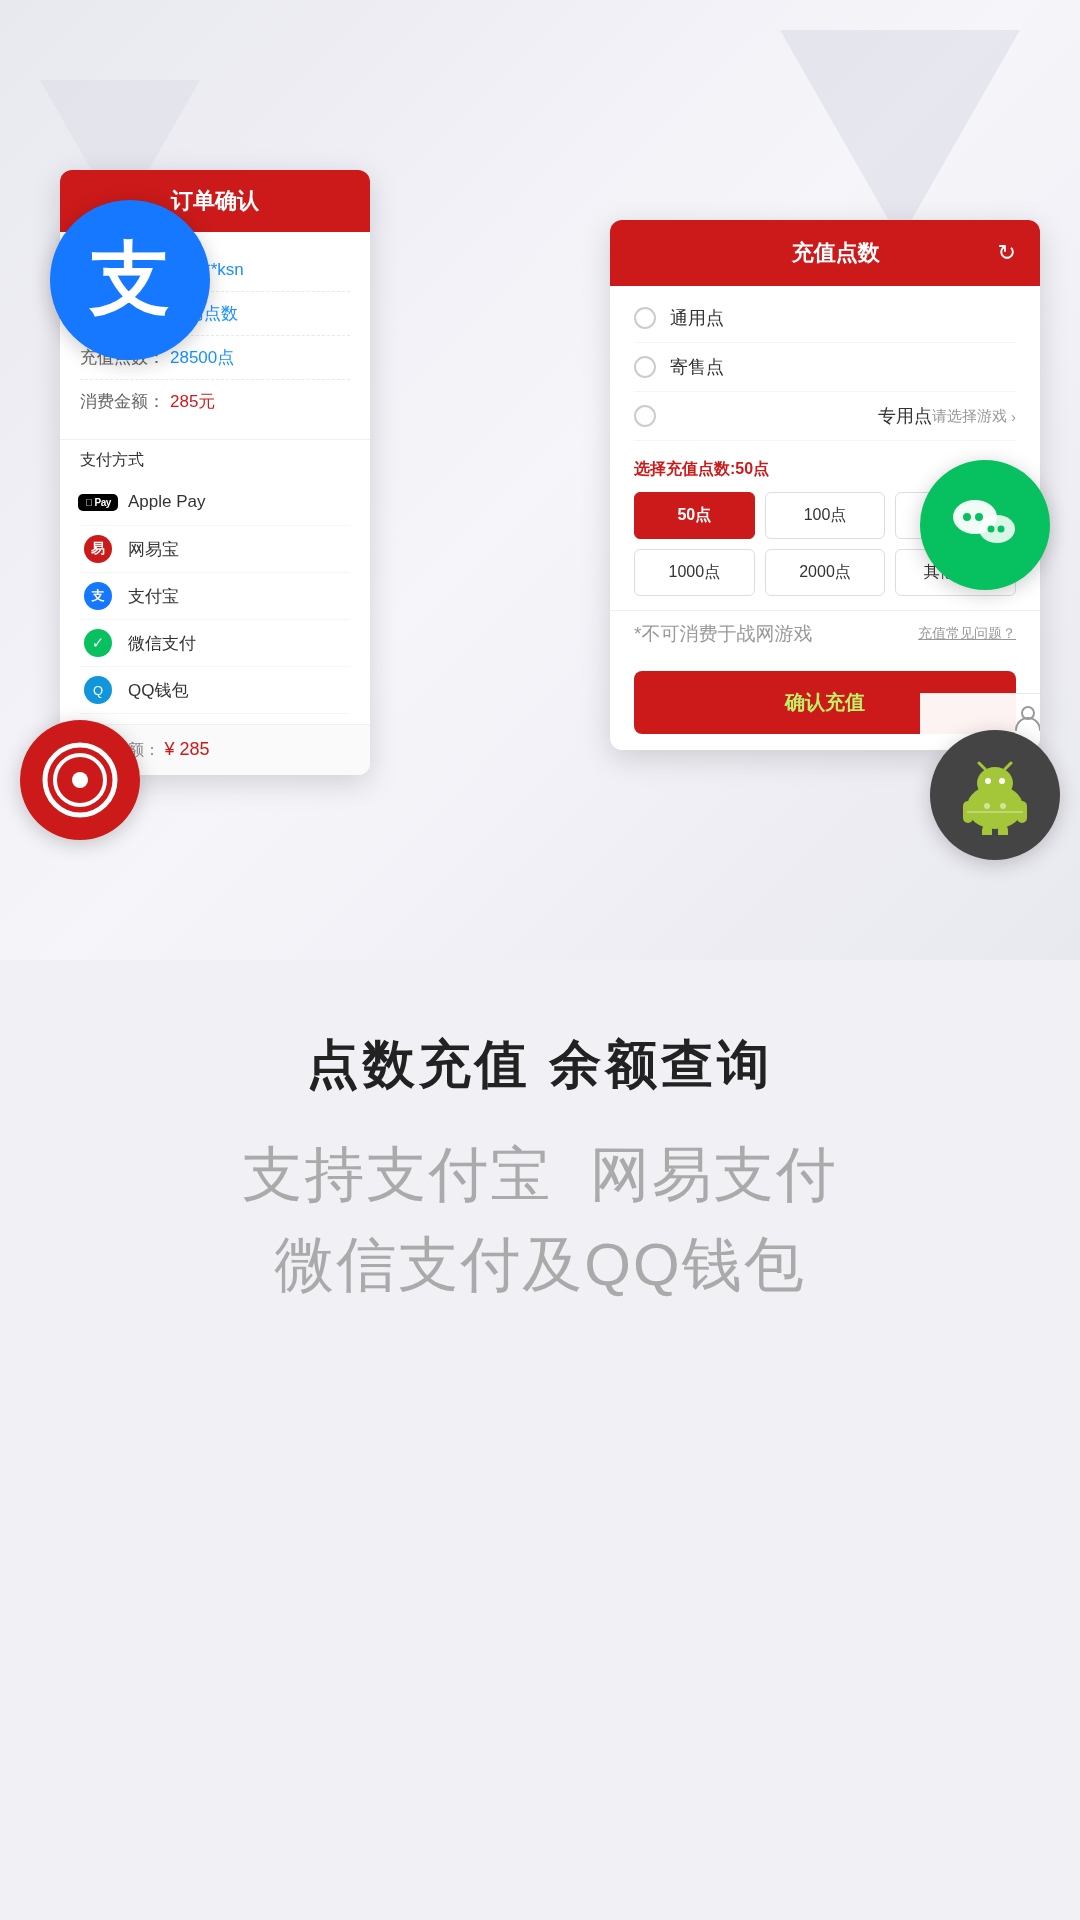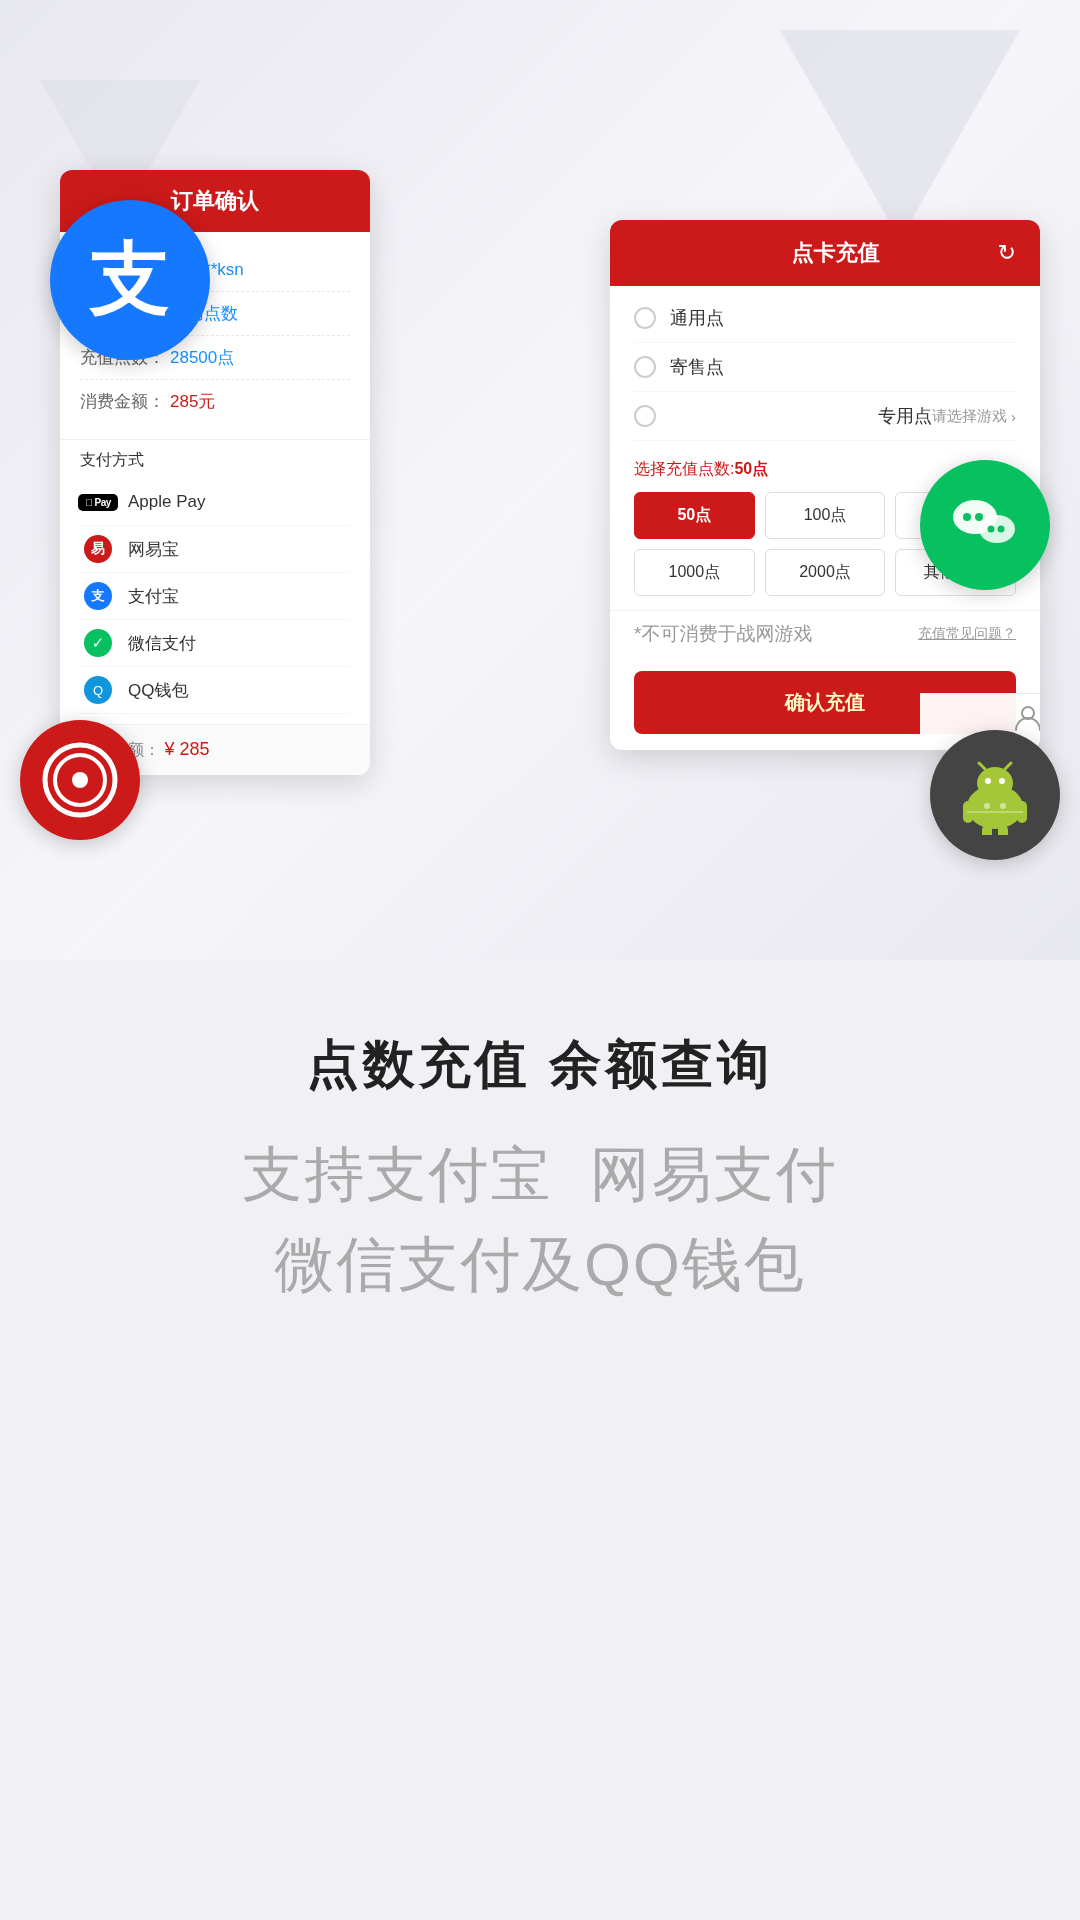--- a/index.html
+++ b/index.html
@@ -289,21 +289,21 @@
       padding: 10px 24px 14px;
       border-bottom: 1px solid #f0f0f0;
     }
     .point-count-label {
       font-size: 16px;
       color: #666;
       margin-bottom: 12px;
     }
     .point-count-label span {
       color: #cc1a1a;
-      font-weight: 400;
+      font-weight: 700;
     }
 
     .point-buttons-grid {
       display: grid;
       grid-template-columns: repeat(3, 1fr);
       gap: 10px;
     }
 
     .point-btn {
       padding: 12px 8px;
@@ -334,21 +334,21 @@
     }
     .faq-link {
       font-size: 14px;
       color: #999;
       text-decoration: underline;
     }
 
     .confirm-btn {
       margin: 14px 24px 16px;
       background: #cc1a1a;
-      color: #fef9c3;
+      color: #bef264;
       border: none;
       border-radius: 8px;
       padding: 18px;
       width: calc(100% - 48px);
       font-size: 20px;
       font-weight: 600;
       text-align: center;
       cursor: pointer;
     }
 
@@ -557,21 +557,21 @@
       <circle cx="22" cy="32" r="4" fill="#07c160"></circle>
       <circle cx="34" cy="32" r="4" fill="#07c160"></circle>
       <circle cx="46" cy="44" r="3.5" fill="#07c160"></circle>
       <circle cx="56" cy="44" r="3.5" fill="#07c160"></circle>
     </svg>
   </div>
 
   <div class="card-right">
     <div class="card-right-header">
       <div style="width:40px"></div>
-      <span class="card-right-title">点卡充值</span>
+      <span class="card-right-title">充值点数</span>
       <span class="refresh-icon">↻</span>
     </div>
 
 
     <div class="point-types">
       <div class="radio-row">
         <div class="radio-circle"></div>
         <span>通用点</span>
       </div>
       <div class="radio-row">

